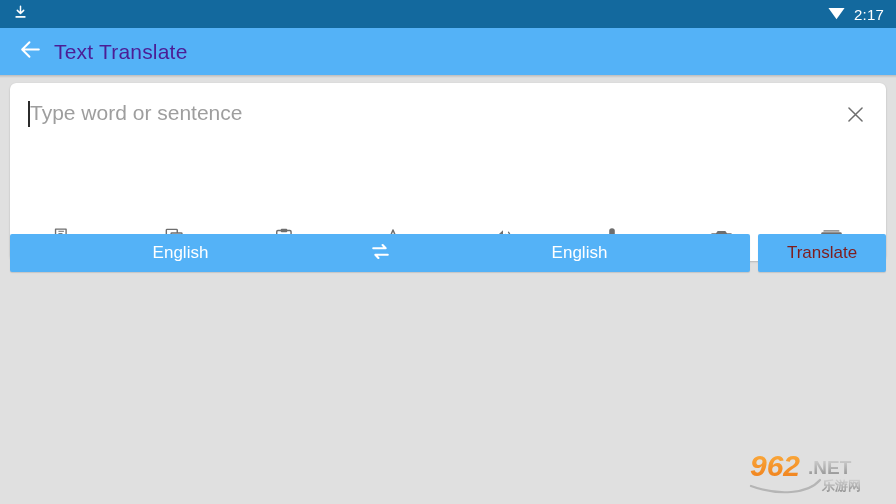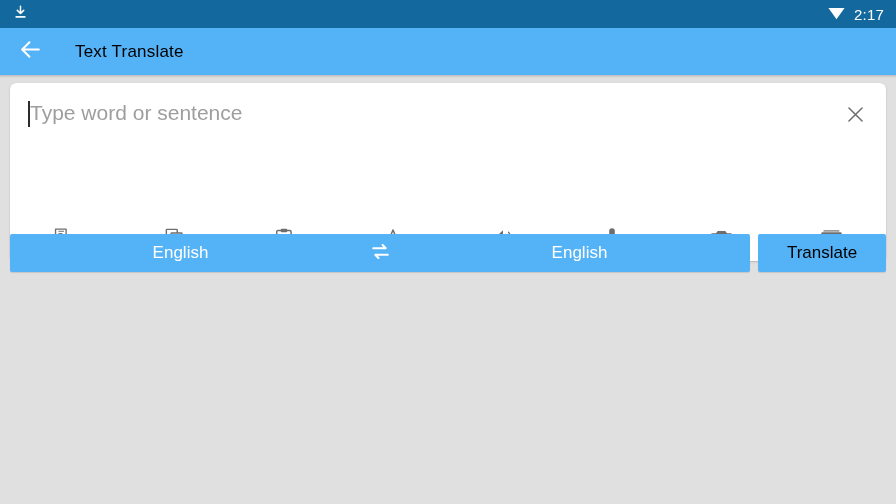--- a/index.html
+++ b/index.html
@@ -53,23 +53,22 @@
   #back-button {
     width: 48px;
     height: 47px;
     display: flex;
     align-items: center;
     justify-content: center;
     cursor: pointer;
     margin-left: 6px;
   }
   #app-bar-title {
-    color: #000000;
-    font-size: 17px;
-    margin-left: 21px;
+    color: #4c1d95;
+    font-size: 21px;
     font-weight: 400;
     letter-spacing: 0.2px;
   }
   .appbar-shadow {
     position: absolute;
     top: 75px; left: 0;
     width: 896px; height: 3px;
     background: linear-gradient(to bottom, rgba(0,0,0,0.16), rgba(0,0,0,0));
   }
 
@@ -175,21 +174,21 @@
     justify-content: center;
     cursor: pointer;
   }
   #translate-button {
     flex: 1 1 auto;
     background: #54b2f7;
     border-radius: 2px;
     display: flex;
     align-items: center;
     justify-content: center;
-    color: #000000;
+    color: #7f1d1d;
     font-size: 17px;
     cursor: pointer;
     box-shadow: 0 1px 1px rgba(0,0,0,0.12);
   }
 
   
   #watermark {
     position: absolute;
     right: 8px;
     bottom: 6px;
@@ -342,14 +341,32 @@
           <svg width="21" height="21" viewBox="0 0 22 22">
             <path d="M3.4 7.6 H16.4 L13.2 4.2 M18.6 14.4 H5.6 L8.8 17.8" fill="none" stroke="#ffffff" stroke-width="2.2" stroke-linecap="round" stroke-linejoin="round"></path>
           </svg>
         </span>
       </div>
       <div class="lang-btn">English</div>
     </div>
     <div id="translate-button">Translate</div>
   </div>
 
+  <div id="watermark">
+    <svg width="140" height="54" viewBox="0 0 140 54">
+      <defs>
+        <linearGradient id="gOrange" x1="0" y1="0" x2="0" y2="1">
+          <stop offset="0%" stop-color="#fcb040"></stop>
+          <stop offset="100%" stop-color="#ef7d1a"></stop>
+        </linearGradient>
+        <linearGradient id="gGray" x1="0" y1="0" x2="0" y2="1">
+          <stop offset="0%" stop-color="#d8d8d8"></stop>
+          <stop offset="100%" stop-color="#8d8d8d"></stop>
+        </linearGradient>
+      </defs>
+      <text x="2" y="32" font-family="Liberation Sans, sans-serif" font-size="30" font-weight="bold" font-style="italic" fill="url(#gOrange)">962</text>
+      <text x="60" y="30" font-family="Liberation Sans, sans-serif" font-size="19" font-weight="bold" fill="url(#gGray)">.NET</text>
+      <text x="74" y="46" font-family="DejaVu Sans, sans-serif" font-size="13" font-weight="bold" fill="url(#gGray)">乐游网</text>
+      <path d="M3 42 C30 52, 60 50, 72 36" fill="none" stroke="#b5b5b5" stroke-width="2.2" stroke-linecap="round"></path>
+    </svg>
+  </div>
 
 </div>
 
 </body></html>

